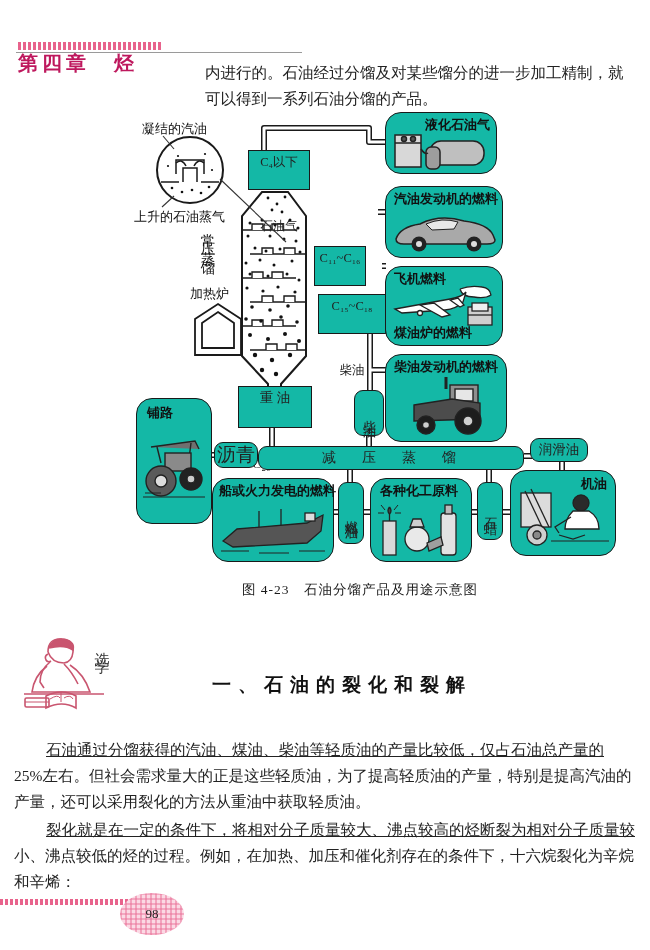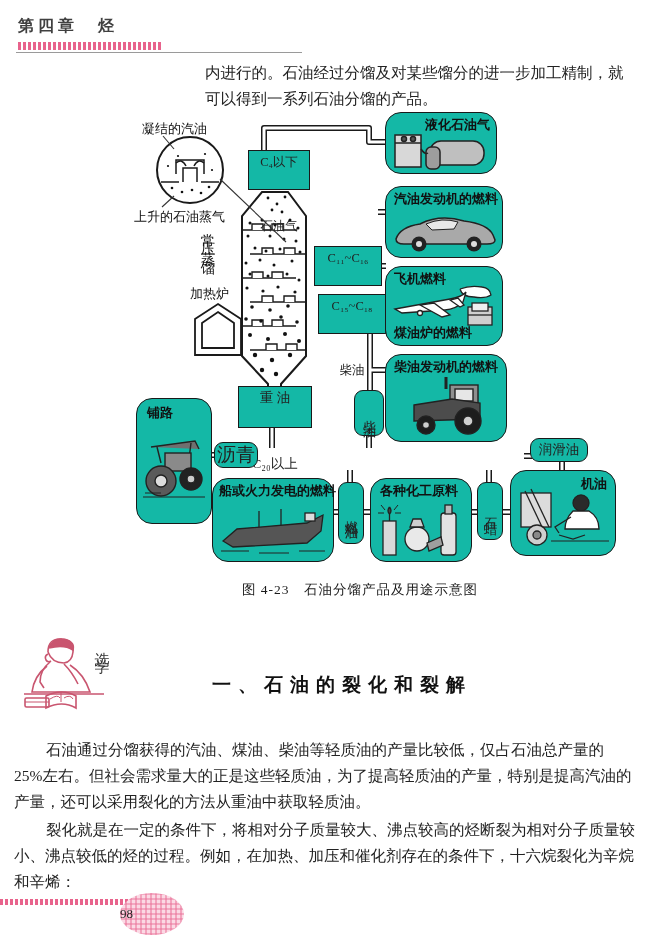--- a/index.html
+++ b/index.html
@@ -1,26 +1,26 @@
 <!DOCTYPE html>
 <html><head>
 <meta charset="utf-8">
 <style>
   html,body{margin:0;padding:0;background:#e9e9e9;}
   .page{position:relative;width:650px;height:950px;background:#fff;overflow:hidden;
         font-family:"Liberation Serif","DejaVu Serif",serif;color:#222;}
   .abs{position:absolute;}
   
   .chapter{font-family:"Liberation Sans","DejaVu Sans",sans-serif;font-weight:bold;
-           font-size:16px;letter-spacing:4px;color:#404040;}
+           font-size:20px;letter-spacing:4px;color:#be185d;margin-top:34px;}
   .hatchbar{background:repeating-linear-gradient(90deg,#e8638c 0 3px,#fff 3px 5px);}
   .grayline{border-top:1.2px solid #9a9a9a;}
   
   .bodytext{font-size:15.5px;line-height:26px;color:#222;}
-  .indent{text-indent:32px;}
+  .indent{text-indent:32px;text-decoration:underline;}
   
   .diagram{left:0;top:108px;width:650px;height:482px;}
   .pipes{position:absolute;left:0;top:0;z-index:1;}
   .box{position:absolute;background:#14b8a6;border:1.6px solid #1a1a1a;box-sizing:border-box;z-index:2;}
   .rbox{border-radius:16px;border-width:1.8px;}
   .sbox{border-radius:9px;display:flex;align-items:center;justify-content:center;}
   .frac{display:flex;flex-direction:column;align-items:center;justify-content:center;
         font-size:12.5px;line-height:1.3;text-align:center;}
   .frac b{font-weight:normal;margin-top:48px;}
   .vtxt{writing-mode:vertical-rl;text-orientation:upright;letter-spacing:4px;font-size:13.5px;}
@@ -31,21 +31,21 @@
   .illus{position:absolute;z-index:2;}
   
   .sectionhead{font-size:19px;font-weight:bold;letter-spacing:7px;color:#111;
                font-family:Liberation Serif, serif;}
   .xuanxue{writing-mode:vertical-rl;text-orientation:upright;font-size:15px;letter-spacing:7px;color:#333;}
   
   .pgoval{border-radius:50%;
      background-color:#fbd9e4;
      background-image:repeating-linear-gradient(90deg,rgba(233,110,150,.5) 0 2px,transparent 2px 5px),
                       repeating-linear-gradient(0deg,rgba(233,110,150,.45) 0 2px,transparent 2px 5px);
-     display:flex;align-items:center;justify-content:flex-start;font-size:13px;color:#222;}
+     display:flex;align-items:center;justify-content:center;font-size:13px;color:#222;}
 </style>
 </head>
 <body>
 
 <div class="page">
 
   <div class="abs chapter" style="left:18px;top:16px;">第四章　烃</div>
   <div class="abs hatchbar" style="left:18px;top:42px;width:144px;height:8px;"></div>
   <div class="abs grayline" style="left:16px;top:52px;width:286px;height:0;"></div>
 
@@ -207,38 +207,41 @@
 
     <div class="dlabel" style="left:142px;top:12px;">凝结的汽油</div>
     <div class="dlabel" style="left:134px;top:100px;">上升的石油蒸气</div>
     <div class="dlabel vtxt" style="left:198px;top:114px;letter-spacing:9px;font-size:14.5px;">常压蒸馏</div>
     <div class="dlabel" style="left:190px;top:177px;">加热炉</div>
 
     <div class="box frac" style="left:248px;top:42px;width:62px;height:40px;">
       <b>C₄以下</b>
       <b>石油气</b>
     </div>
-    <div class="box frac" style="left:314px;top:138px;width:68px;height:40px;">
+    <div class="box frac" style="left:314px;top:138px;width:52px;height:40px;">
       <b>C₁₁~C₁₆</b>
       <b>煤油</b>
     </div>
     <div class="box frac" style="left:318px;top:186px;width:68px;height:40px;">
       <b>C₁₅~C₁₈</b>
       <b>柴油</b>
     </div>
     <div class="box frac" style="left:238px;top:278px;width:74px;height:42px;font-size:13.5px;">
       <b>重 油</b>
       <b>C₂₀以上</b>
     </div>
 
     <div class="box sbox" style="left:354px;top:282px;width:30px;height:46px;">
       <span class="vtxt">柴油</span>
     </div>
     <div class="box sbox" style="left:214px;top:334px;width:44px;height:26px;font-size:19px;">
       <span>沥青</span>
+    </div>
+    <div class="box sbox spread" style="left:258px;top:338px;width:266px;height:24px;">
+      <span>减压蒸馏</span>
     </div>
     <div class="box sbox" style="left:530px;top:330px;width:58px;height:24px;font-size:13.5px;">
       <span>润滑油</span>
     </div>
     <div class="box sbox" style="left:338px;top:374px;width:26px;height:62px;">
       <span class="vtxt" style="letter-spacing:2px;">燃料油</span>
     </div>
     <div class="box sbox" style="left:477px;top:374px;width:26px;height:58px;">
       <span class="vtxt">石蜡</span>
     </div>

